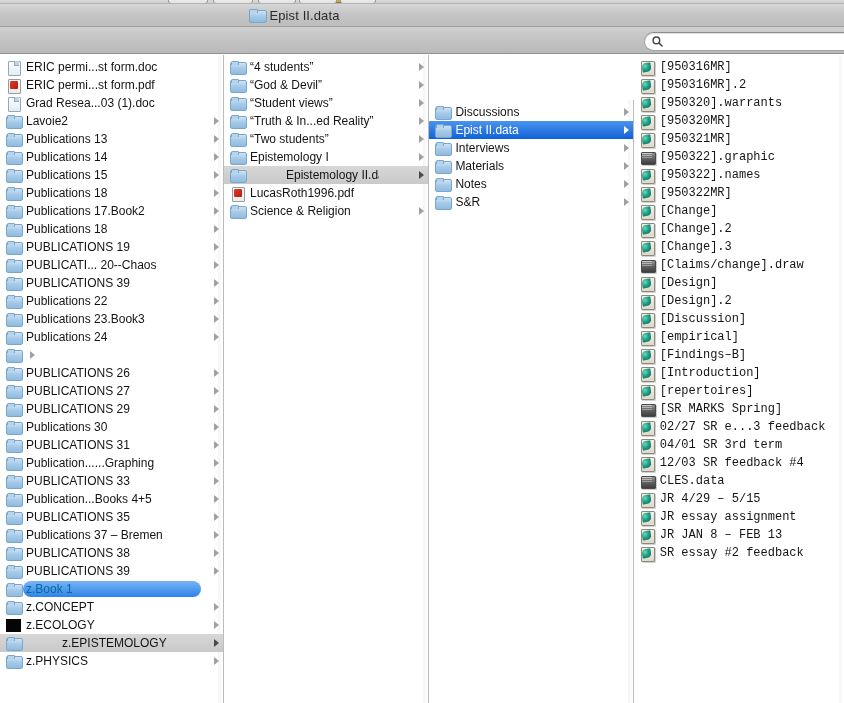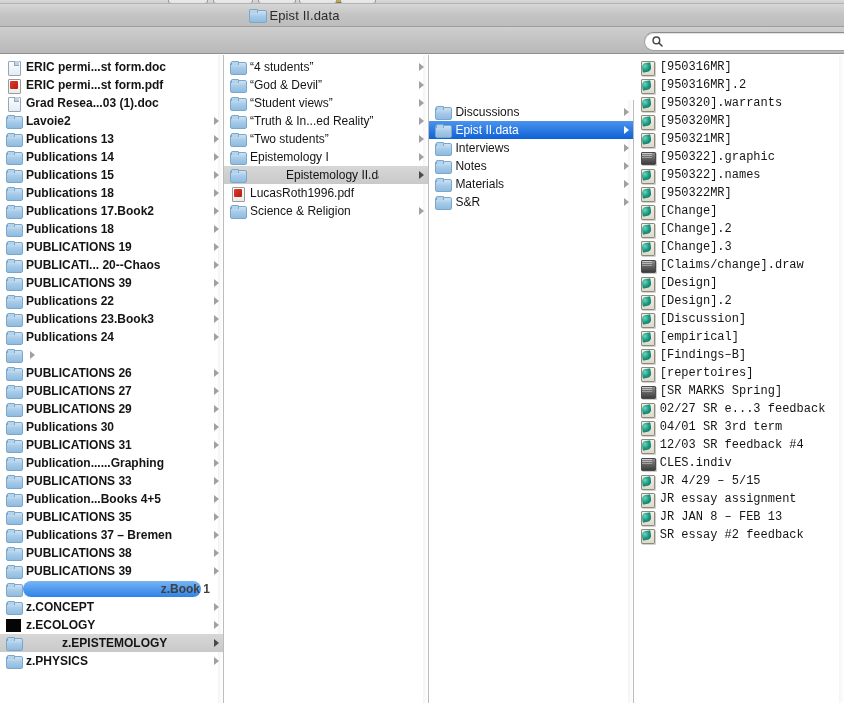--- a/index.html
+++ b/index.html
@@ -110,21 +110,21 @@
     background: #ffffff;
   }
   .col {
     position: relative;
     height: 100%;
     background: #ffffff;
     border-right: 1px solid #bcbcbc;
     overflow: hidden;
     padding-top: 3px;
   }
-  .col-1 { width: 228px; font-weight: bold; }
+  .col-1 { width: 228px; }
   .col-2 { width: 209px; }
   .col-3 { width: 208px; margin-top: 45px; }
   .col-4 { width: 214px; border-right: none; font-family: Liberation Mono, monospace; }
 
   .col-scroll-edge {
     position: absolute;
     right: 0; top: 0;
     width: 5px; height: 100%;
     background: linear-gradient(to right, rgba(0,0,0,0.045), rgba(0,0,0,0));
     pointer-events: none;
@@ -150,22 +150,21 @@
   .row.sel-active {
     background: #1f6fdc;
     background: linear-gradient(to bottom, #4b93ee, #0f62d6);
   }
   .row.sel-active .label { color: #ffffff; }
   .row.sel-inactive {
     background: linear-gradient(to bottom, #d7d7d7, #c9c9c9);
     gap: 36px;
   }
   .row.sel-pill .label {
-    color: #404040;
-    text-align: right;
+    color: #0369a1;
   }
   .pill-bg {
     position: absolute;
     left: 23px; top: 1px;
     height: 16px;
     border-radius: 8px;
     background: linear-gradient(to bottom, #77b4f4, #2e83e8);
     z-index: 0;
   }
   .row.sel-pill .label,
@@ -592,26 +591,26 @@
           <span class="label">Epist II.data</span>
           <span class="disclosure white"></span>
         </div>
         <div class="row">
           <span class="icon ic-folder"></span>
           <span class="label">Interviews</span>
           <span class="disclosure"></span>
         </div>
         <div class="row">
           <span class="icon ic-folder"></span>
+          <span class="label">Materials</span>
+          <span class="disclosure"></span>
+        </div>
+        <div class="row">
+          <span class="icon ic-folder"></span>
           <span class="label">Notes</span>
-          <span class="disclosure"></span>
-        </div>
-        <div class="row">
-          <span class="icon ic-folder"></span>
-          <span class="label">Materials</span>
           <span class="disclosure"></span>
         </div>
         <div class="row">
           <span class="icon ic-folder"></span>
           <span class="label">S&amp;R</span>
           <span class="disclosure"></span>
         </div>
       </div>
     <div class="col col-4">
       <div class="col-scroll-edge"></div>
@@ -695,20 +694,25 @@
           <span class="label">[empirical]</span>
           <span class="disclosure hidden"></span>
         </div>
         <div class="row">
           <span class="icon ic-teal"></span>
           <span class="label">[Findings–B]</span>
           <span class="disclosure hidden"></span>
         </div>
         <div class="row">
           <span class="icon ic-teal"></span>
+          <span class="label">[Introduction]</span>
+          <span class="disclosure hidden"></span>
+        </div>
+        <div class="row">
+          <span class="icon ic-teal"></span>
           <span class="label">[repertoires]</span>
           <span class="disclosure hidden"></span>
         </div>
         <div class="row">
           <span class="icon ic-dark"></span>
           <span class="label">[SR MARKS Spring]</span>
           <span class="disclosure hidden"></span>
         </div>
         <div class="row">
           <span class="icon ic-teal"></span>
@@ -720,21 +724,21 @@
           <span class="label">04/01 SR 3rd term</span>
           <span class="disclosure hidden"></span>
         </div>
         <div class="row">
           <span class="icon ic-teal"></span>
           <span class="label">12/03 SR feedback #4</span>
           <span class="disclosure hidden"></span>
         </div>
         <div class="row">
           <span class="icon ic-dark"></span>
-          <span class="label">CLES.indiv</span>
+          <span class="label">CLES.data</span>
           <span class="disclosure hidden"></span>
         </div>
         <div class="row">
           <span class="icon ic-teal"></span>
           <span class="label">JR 4/29 – 5/15</span>
           <span class="disclosure hidden"></span>
         </div>
         <div class="row">
           <span class="icon ic-teal"></span>
           <span class="label">JR essay assignment</span>

